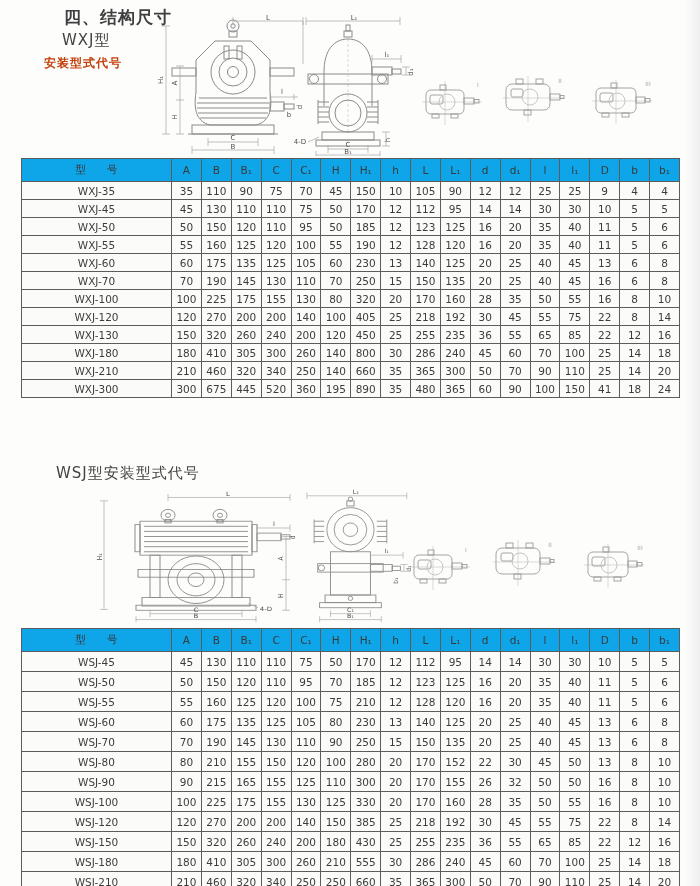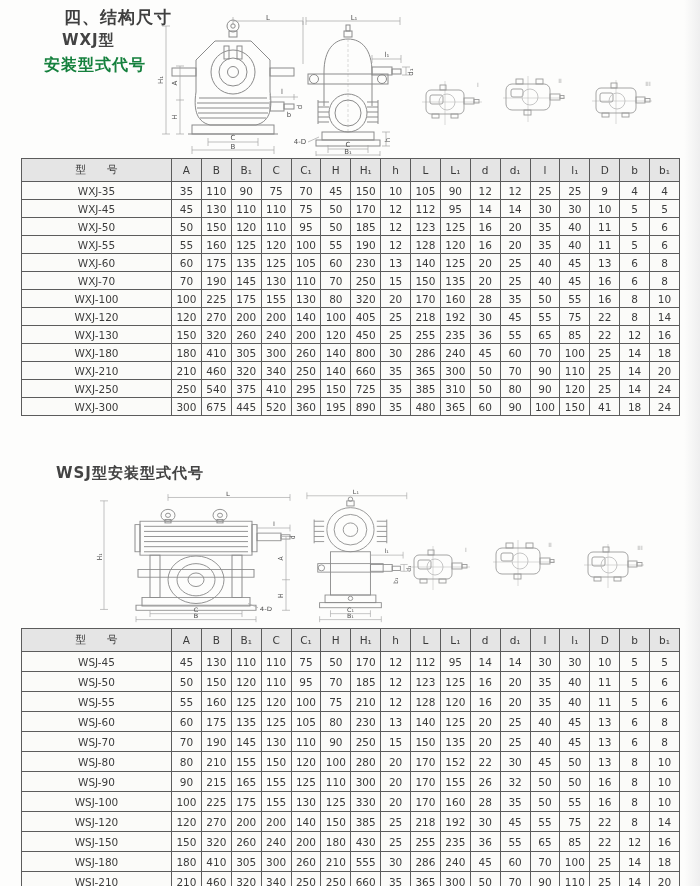--- a/index.html
+++ b/index.html
@@ -6,41 +6,41 @@
   body {
     width:700px; height:886px; position:relative; overflow:hidden;
     background:#fdfdfc; color:#3a3a3a;
     font-family:"DejaVu Sans","Liberation Sans",sans-serif;
   }
   .page { position:absolute; inset:0; }
   .scan-edge { position:absolute; right:0; top:0; width:16px; height:100%;
     background:linear-gradient(to right, rgba(0,0,0,0), rgba(110,110,125,0.10)); }
 
   .h-main { position:absolute; left:36px; top:6px;  font-size:17px; font-weight:700; letter-spacing:1px; color:#3f3f3f;margin-left:28px; }
-  .h-sub1 { position:absolute; left:62px; top:31px; font-size:15px; font-weight:700; letter-spacing:1px; color:#434343; }
-  .h-sub2 { position:absolute; left:44px; top:55px; font-size:16px; font-weight:700; letter-spacing:1px; color:#15803d; }
-  .h-wsj  { position:absolute; left:56px; top:464px; font-size:15px; font-weight:700; letter-spacing:1px; color:#434343; }
+  .h-sub1 { position:absolute; left:62px; top:31px; font-size:15px; font-weight:400; letter-spacing:1px; color:#434343; }
+  .h-sub2 { position:absolute; left:44px; top:55px; font-size:12px; font-weight:700; letter-spacing:1px; color:#c2410c; }
+  .h-wsj  { position:absolute; left:56px; top:464px; font-size:15px; font-weight:400; letter-spacing:1px; color:#434343; }
 
   svg.draw { position:absolute; overflow:visible; }
   #wxj-front { left:158px; top:14px; }
   #wxj-side  { left:292px; top:14px; }
   #wxj-icon1 { left:420px; top:78px; }
   #wxj-icon2 { left:502px; top:74px; }
   #wxj-icon3 { left:590px; top:77px; }
   #wsj-front { left:98px;  top:489px; }
   #wsj-side  { left:296px; top:489px; }
   #wsj-icon1 { left:408px; top:543px; }
   #wsj-icon2 { left:492px; top:538px; }
   #wsj-icon3 { left:582px; top:541px; }
 
   table.dim { position:absolute; left:21px; width:659px; border-collapse:collapse;
     table-layout:fixed; background:#fcfcfa; border:1.5px solid #404040; }
   .dim th, .dim td { border:1px solid #5c5c5c; text-align:center; font-weight:normal;
     color:#3c3c3c; overflow:hidden; white-space:nowrap; }
-  .dim th { background:#e5e5e5; font-size:10.5px; padding:4px 0; color:#3a3a3a; }
+  .dim th { background:#0ea5e9; font-size:10.5px; padding:4px 0; color:#3a3a3a; }
   .dim td { font-size:10.5px; background:#fbfbf9; }
   col.model { width:150px; }
   #wxj-table { top:158px; }
   #wxj-table td { padding:2.5px 0; }
   #wsj-table { top:628px; }
   #wsj-table td { padding:3.5px 0; }
 
   .dline { stroke:#a3a3a3; stroke-width:0.7; fill:none; }
   .mline { stroke:#8b8b8b; stroke-width:1; fill:none; }
   .cline { stroke:#b5b5b5; stroke-width:0.5; fill:none; }
@@ -461,40 +461,20 @@
           <td>300</td>
           <td>50</td>
           <td>70</td>
           <td>90</td>
           <td>110</td>
           <td>25</td>
           <td>14</td>
           <td>20</td>
         </tr>
         <tr>
-          <td>WXJ-250</td>
-          <td>250</td>
-          <td>540</td>
-          <td>375</td>
-          <td>410</td>
-          <td>295</td>
-          <td>150</td>
-          <td>725</td>
-          <td>35</td>
-          <td>385</td>
-          <td>310</td>
-          <td>50</td>
-          <td>80</td>
-          <td>90</td>
-          <td>120</td>
-          <td>25</td>
-          <td>14</td>
-          <td>24</td>
-        </tr>
-        <tr>
           <td>WXJ-300</td>
           <td>300</td>
           <td>675</td>
           <td>445</td>
           <td>520</td>
           <td>360</td>
           <td>195</td>
           <td>890</td>
           <td>35</td>
           <td>480</td>

